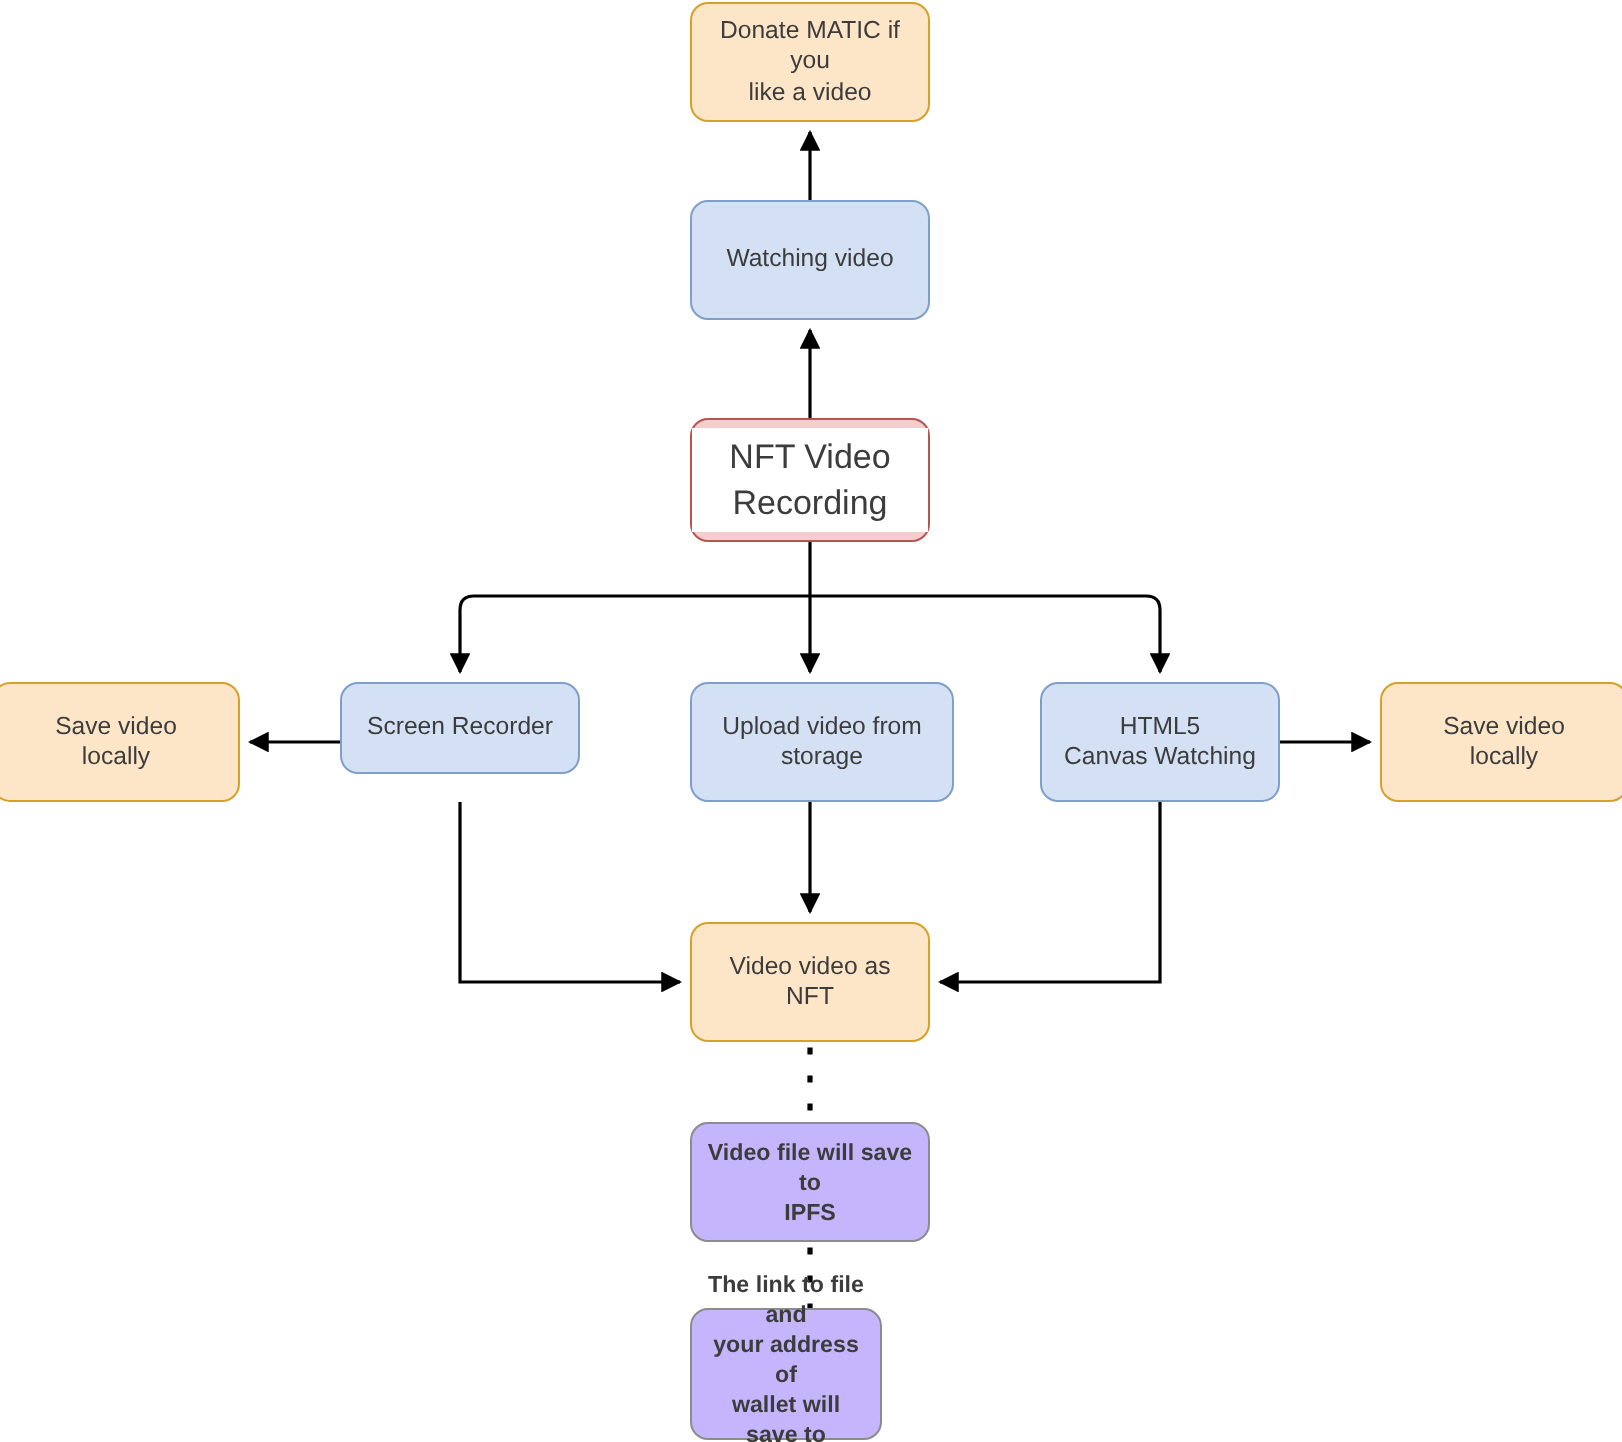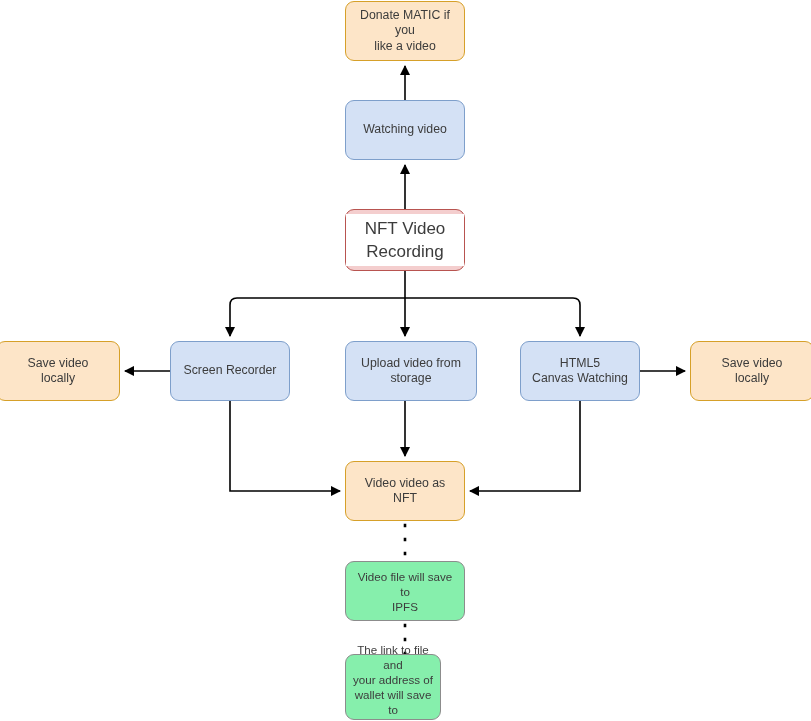--- a/index.html
+++ b/index.html
@@ -44,24 +44,25 @@
   }
   .node-blue {
     background: #d4e1f5;
     border-color: #7e9fcb;
   }
   .node-orange {
     background: #fde5c8;
     border-color: #d6a029;
   }
   .node-gray {
-    background: #86efac;
+    background: #c4b5fd;
     border-color: #8c8c8c;
     font-size: 11.6px;
     line-height: 15px;
+    font-weight: bold;
   }
   .node-red {
     background: #f4cece;
     border-color: #b85450;
     border-width: 1.6px;
     padding: 0;
   }
   .node-red .title-band {
     width: 100%;
     background: #ffffff;
@@ -134,21 +135,21 @@
       <span class="nlabel">NFT Video
 Recording</span>
     </div>
   </div>
 
   <div class="node node-orange" style="left:-4px; top:341px; width:124px; height:60px;">
     <span class="nlabel">Save video
 locally</span>
   </div>
 
-  <div class="node node-blue" style="left:170px; top:341px; width:120px; height:60px;">
+  <div class="node node-blue" style="left:170px; top:341px; width:120px; height:46px;">
     <span class="nlabel">Screen Recorder</span>
   </div>
 
   <div class="node node-blue" style="left:345px; top:341px; width:132px; height:60px;">
     <span class="nlabel">Upload video from
 storage</span>
   </div>
 
   <div class="node node-blue" style="left:520px; top:341px; width:120px; height:60px;">
     <span class="nlabel">HTML5

